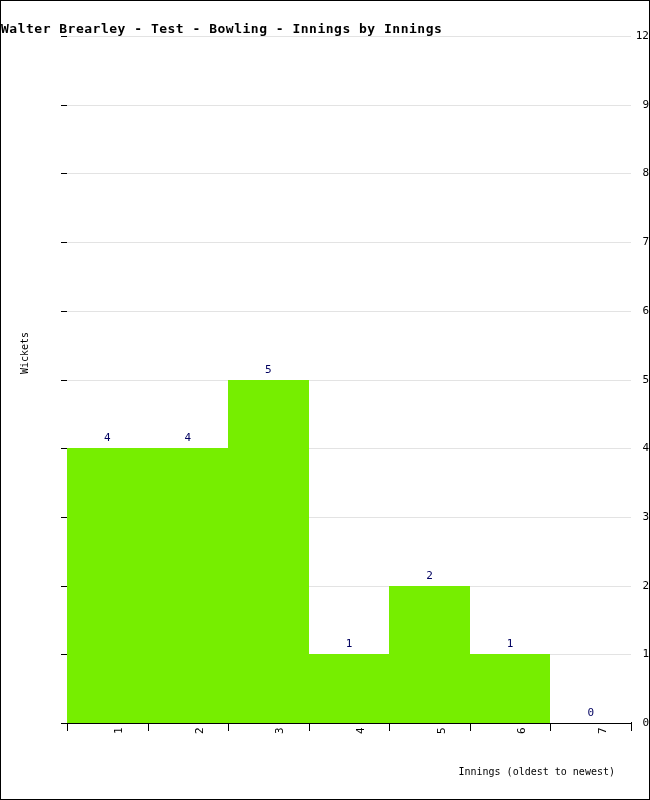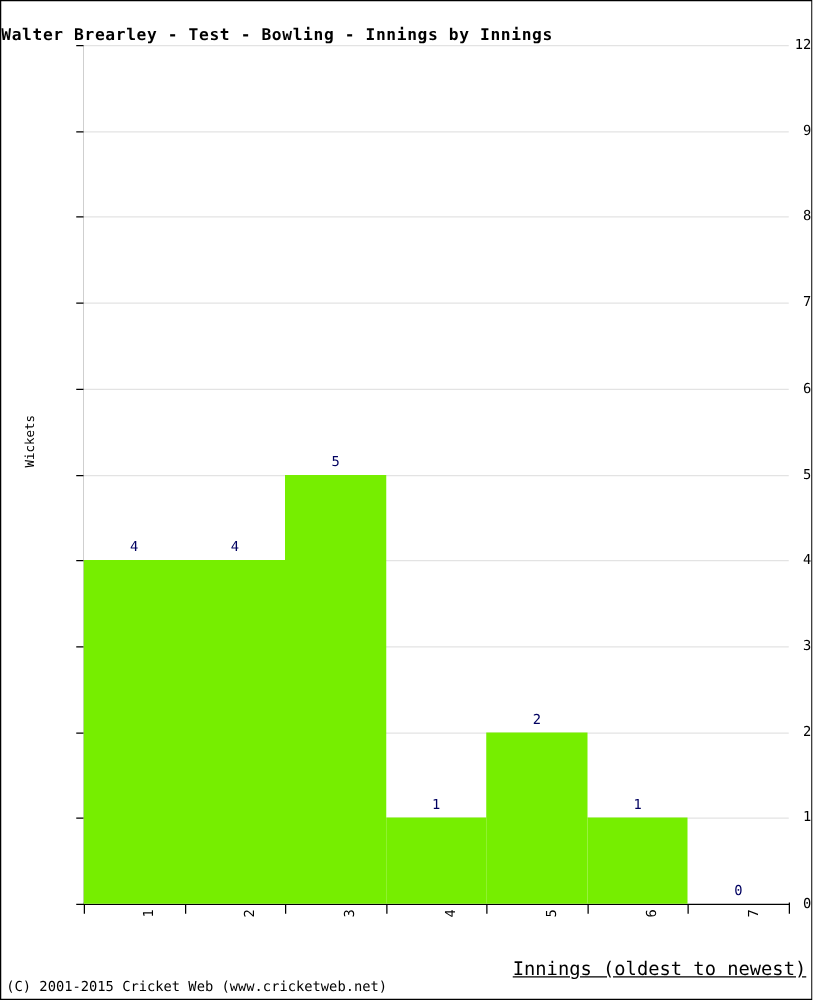--- a/index.html
+++ b/index.html
@@ -124,27 +124,26 @@
     top: 352px;
     font-family: "DejaVu Sans Mono", monospace;
     font-size: 10px;
     color: #000000;
     transform-origin: left top;
     transform: rotate(-90deg) translate(-50%, 0);
     white-space: nowrap;
   }
   #xlabel {
     position: absolute;
-    right: 4px;
+    right: 34px;
     top: 765px;
     font-family: "DejaVu Sans Mono", monospace;
-    font-size: 15px;
-    color: #000000;
-    white-space: nowrap;
-    text-decoration: underline;
+    font-size: 10px;
+    color: #000000;
+    white-space: nowrap;
   }
   
   #footer-text {
     position: absolute;
     left: 4px;
     top: 782px;
     font-family: "DejaVu Sans Mono", monospace;
     font-size: 11px;
     color: #000000;
     white-space: nowrap;
@@ -229,14 +228,13 @@
         <div class="bar-label" style="left: 322.286px; width: 80.5714px; top: 532.6px; color: rgb(0, 0, 96);">2</div>
         <div class="bar" style="left: 402.857px; width: 80.5714px; height: 68.7px; background: rgb(118, 238, 0);"></div>
         <div class="bar-label" style="left: 402.857px; width: 80.5714px; top: 601.3px; color: rgb(0, 0, 96);">1</div>
         <div class="bar-label" style="left: 483.429px; width: 80.5714px; top: 670px; color: rgb(0, 0, 96);">0</div>
       </div>
   </div>
 
   <div id="ylabel">Wickets</div>
   <div id="xlabel">Innings (oldest to newest)</div>
 
-  <div id="footer-text">(C) 2001-2015 Cricket Web (www.cricketweb.net)</div>
 </div>
 
 </body></html>

